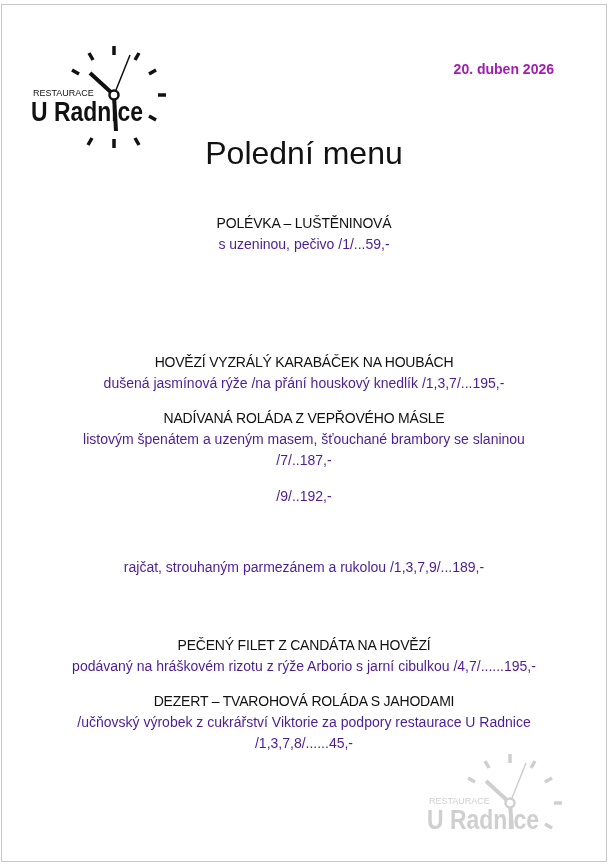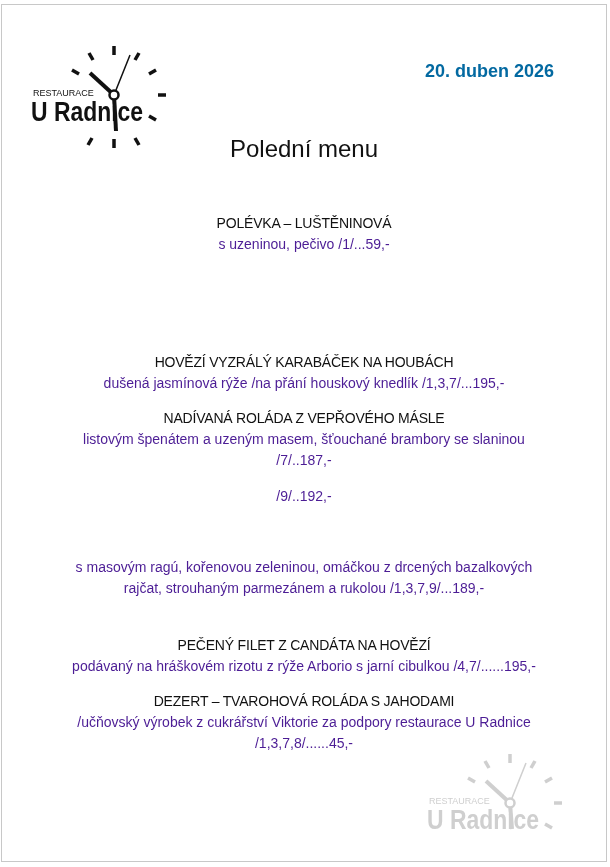--- a/index.html
+++ b/index.html
@@ -2,22 +2,22 @@
 <html><head>
 <meta charset="utf-8">
 <style>
   html, body { margin: 0; padding: 0; background: #ffffff; }
   body { width: 610px; height: 867px; position: relative; overflow: hidden; font-family: "Liberation Sans", sans-serif; color: #111; }
   .page { position: absolute; left: 1px; top: 4px; width: 606px; height: 858px; border: 1px solid #c8c8c8; box-sizing: border-box; background: #fff; }
   .logo { position: absolute; }
   .logo-top { left: 28px; top: 38px; width: 140px; height: 110px; }
   .logo-bottom { left: 424px; top: 746px; width: 140px; height: 110px; }
   .logo svg { width: 100%; height: 100%; display: block; }
-  .date { position: absolute; right: 52px; top: 56px; font-weight: bold; font-size: 18px; color: #0369a1; }
-  .title { position: absolute; left: 0; right: 0; top: 130px; text-align: center; font-size: 24px; color: #111; }
+  .date { position: absolute; right: 52px; top: 56px; font-weight: bold; font-size: 14px; color: #a21caf; }
+  .title { position: absolute; left: 0; right: 0; top: 130px; text-align: center; font-size: 32px; color: #111; }
   .item { position: absolute; left: 30px; right: 30px; text-align: center; }
   .item .name { font-weight: normal; font-size: 14px; line-height: 21px; letter-spacing: -0.2px; }
   .item .desc { font-size: 14px; line-height: 21px; color: #4c1d95; }
   .logo text { font-family: "Liberation Sans", sans-serif; }
 </style>
 </head>
 <body>
 
 <div class="page">
 
@@ -62,21 +62,20 @@
     <div class="name">NADÍVANÁ ROLÁDA Z VEPŘOVÉHO MÁSLE</div>
     <div class="desc">listovým špenátem a uzeným masem, šťouchané brambory se slaninou</div>
     <div class="desc">/7/..187,-</div>
   </div>
 
   <div class="item" style="top:481px">
     <div class="desc">/9/..192,-</div>
   </div>
 
   <div class="item" style="top:552px">
-    <div class="desc">s masovým ragú, kořenovou zeleninou, omáčkou z drcených bazalkových</div>
     <div class="desc">rajčat, strouhaným parmezánem a rukolou /1,3,7,9/...189,-</div>
   </div>
 
   <div class="item" style="top:630px">
     <div class="name">PEČENÝ FILET Z CANDÁTA NA HOVĚZÍ</div>
     <div class="desc">podávaný na hráškovém rizotu z rýže Arborio s jarní cibulkou /4,7/......195,-</div>
   </div>
 
   <div class="item" style="top:686px">
     <div class="name">DEZERT – TVAROHOVÁ ROLÁDA S JAHODAMI</div>

